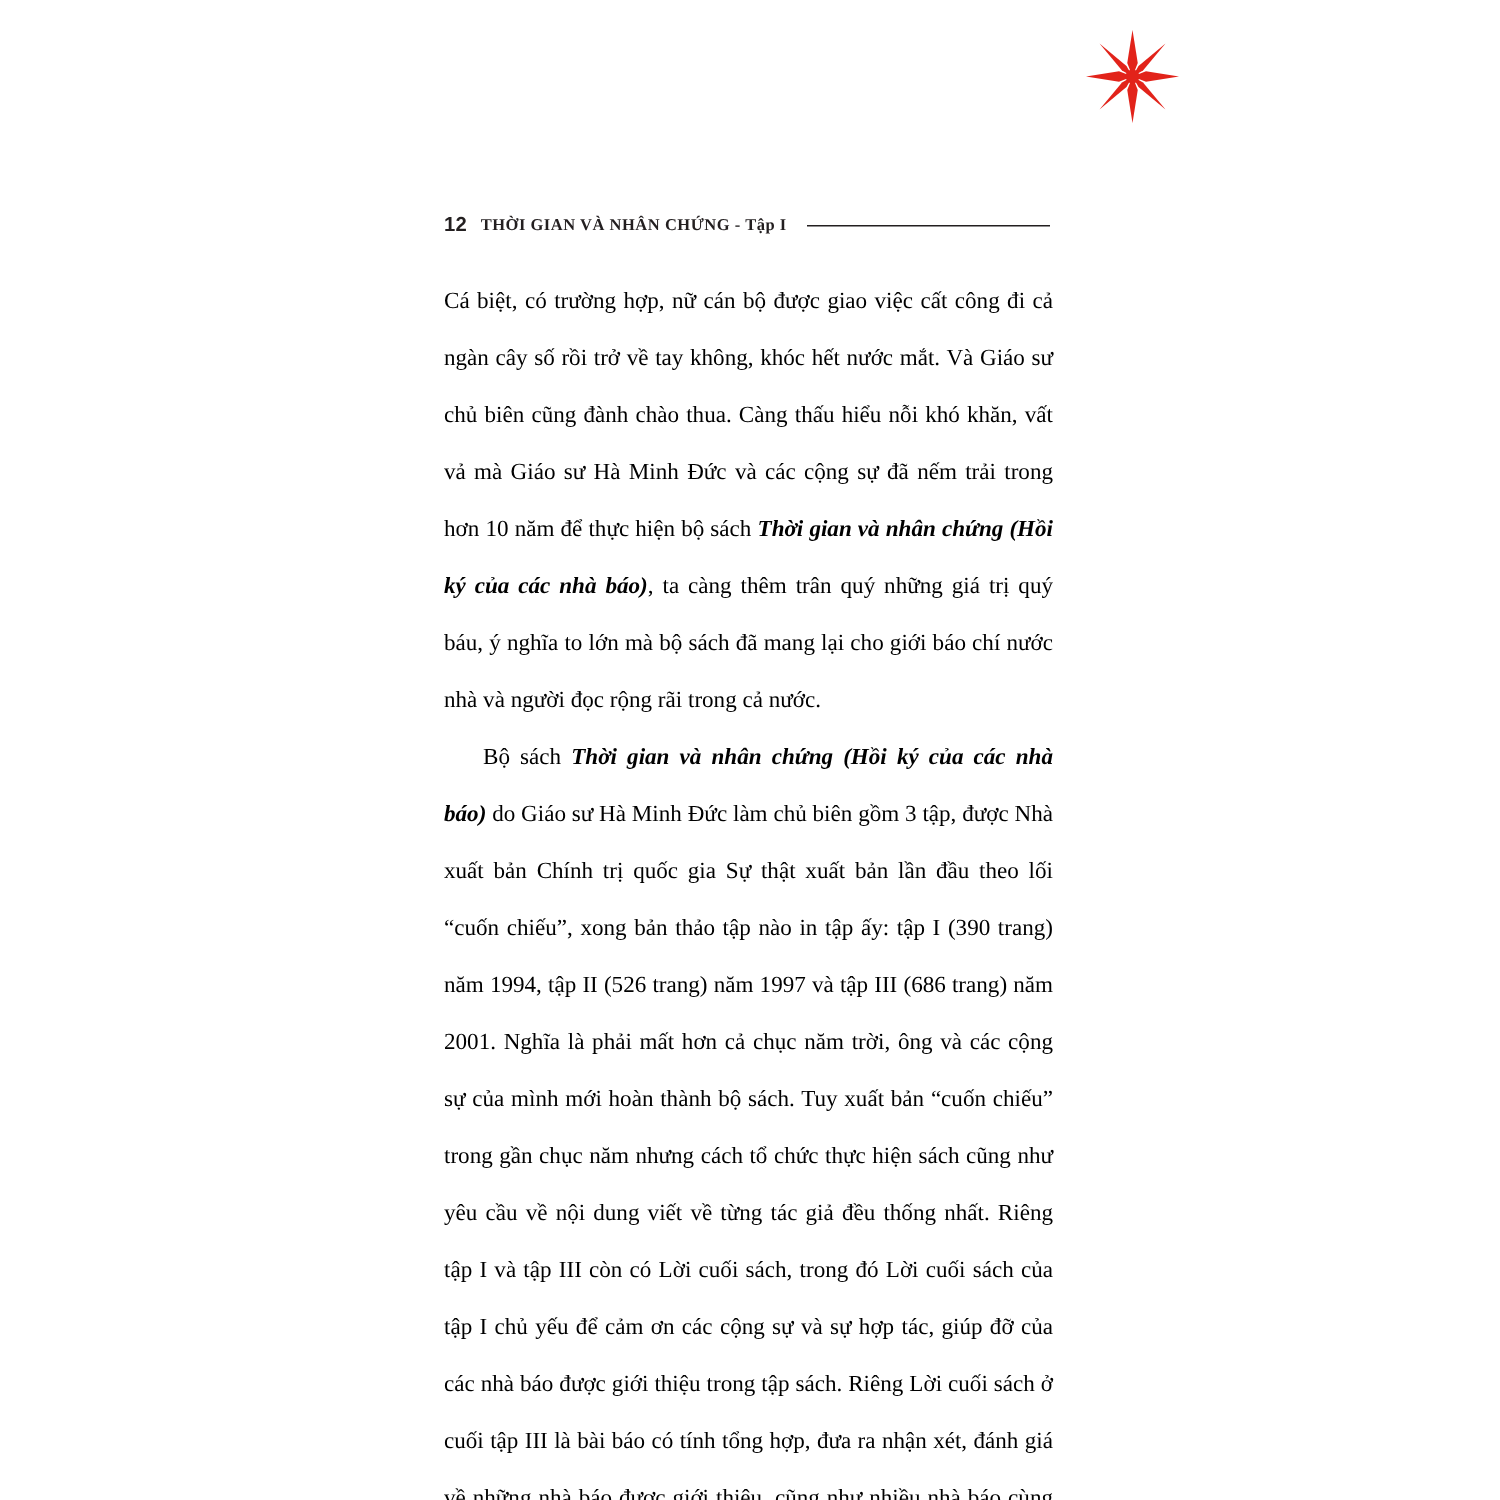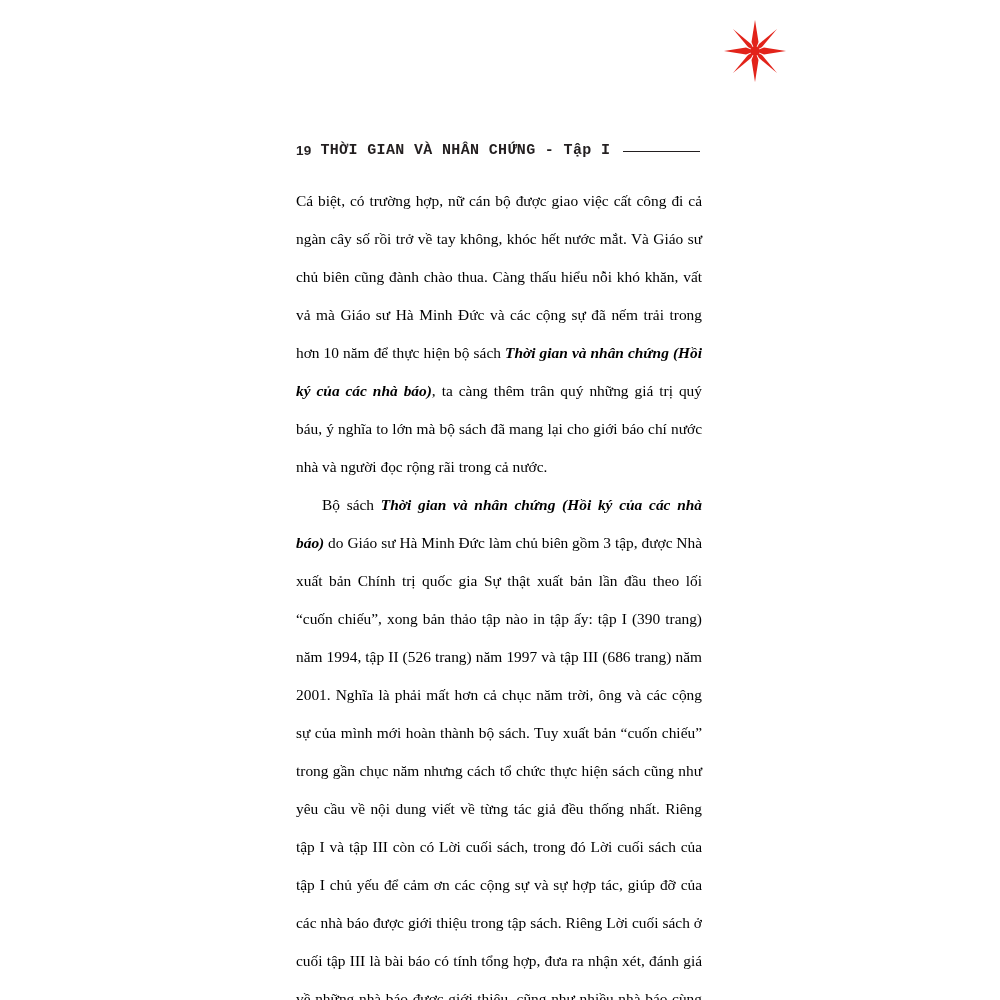--- a/index.html
+++ b/index.html
@@ -41,22 +41,22 @@
     gap: 9px;
   }
   .folio {
     font-family: "Liberation Sans", sans-serif;
     font-size: 13.5px;
     font-weight: 700;
     color: #231f20;
     letter-spacing: 0.2px;
   }
   .head-title {
-    font-family: Liberation Mono, monospace;
-    font-size: 15px;
+    font-family: Liberation Serif, serif;
+    font-size: 11px;
     font-weight: 700;
     letter-spacing: 0.35px;
     color: #231f20;
     white-space: nowrap;
   }
   .head-rule {
     flex: 1 1 auto;
     height: 1px;
     background: #231f20;
     margin-left: 4px;
@@ -102,21 +102,21 @@
         <path d="M11 11 L29 26 L33 33 L26 29 Z"></path>
         <path d="M55 55 L37 40 L33 33 L40 37 Z"></path>
         <path d="M55 11 L40 29 L33 33 L37 26 Z"></path>
         <path d="M11 55 L26 37 L33 33 L29 40 Z"></path>
         <circle cx="33" cy="33" r="4.6"></circle>
       </g>
     </svg>
   </div>
 
   <div class="running-head">
-    <span class="folio">19</span>
+    <span class="folio">12</span>
     <span class="head-title">THỜI GIAN VÀ NHÂN CHỨNG - Tập I</span>
     <span class="head-rule"></span>
   </div>
 
   <div class="text-column">
 
     <p><span>Cá biệt, có trường hợp, nữ cán bộ được giao việc cất công đi cả ngàn cây số rồi trở về tay không, khóc hết nước mắt. Và Giáo sư chủ biên cũng đành chào thua. Càng thấu hiểu nỗi khó khăn, vất vả mà Giáo sư Hà Minh Đức và các cộng sự đã nếm trải trong hơn 10 năm để thực hiện bộ sách </span><span class="bi">Thời gian và nhân chứng (Hồi ký của các nhà báo)</span><span>, ta càng thêm trân quý những giá trị quý báu, ý nghĩa to lớn mà bộ sách đã mang lại cho giới báo chí nước nhà và người đọc rộng rãi trong cả nước.</span></p>
 
     <p class="indent"><span>Bộ sách </span><span class="bi">Thời gian và nhân chứng (Hồi ký của các nhà báo)</span><span> do Giáo sư Hà Minh Đức làm chủ biên gồm 3 tập, được Nhà xuất bản Chính trị quốc gia Sự thật xuất bản lần đầu theo lối “cuốn chiếu”, xong bản thảo tập nào in tập ấy: tập I (390 trang) năm 1994, tập II (526 trang) năm 1997 và tập III (686 trang) năm 2001. Nghĩa là phải mất hơn cả chục năm trời, ông và các cộng sự của mình mới hoàn thành bộ sách. Tuy xuất bản “cuốn chiếu” trong gần chục năm nhưng cách tổ chức thực hiện sách cũng như yêu cầu về nội dung viết về từng tác giả đều thống nhất. Riêng tập I và tập III còn có Lời cuối sách, trong đó Lời cuối sách của tập I chủ yếu để cảm ơn các cộng sự và sự hợp tác, giúp đỡ của các nhà báo được giới thiệu trong tập sách. Riêng Lời cuối sách ở cuối tập III là bài báo có tính tổng hợp, đưa ra nhận xét, đánh giá về những nhà báo được giới thiệu, cũng như nhiều nhà báo cùng thế hệ đã hy sinh hoặc do lý do nào đó mà không góp mặt trong bộ sách. Cách thể hiện đối với chân dung từng nhà báo cũng phong phú, không gò bó vào một hình thức thể hiện hay kết cấu cố định.</span></p>
 

